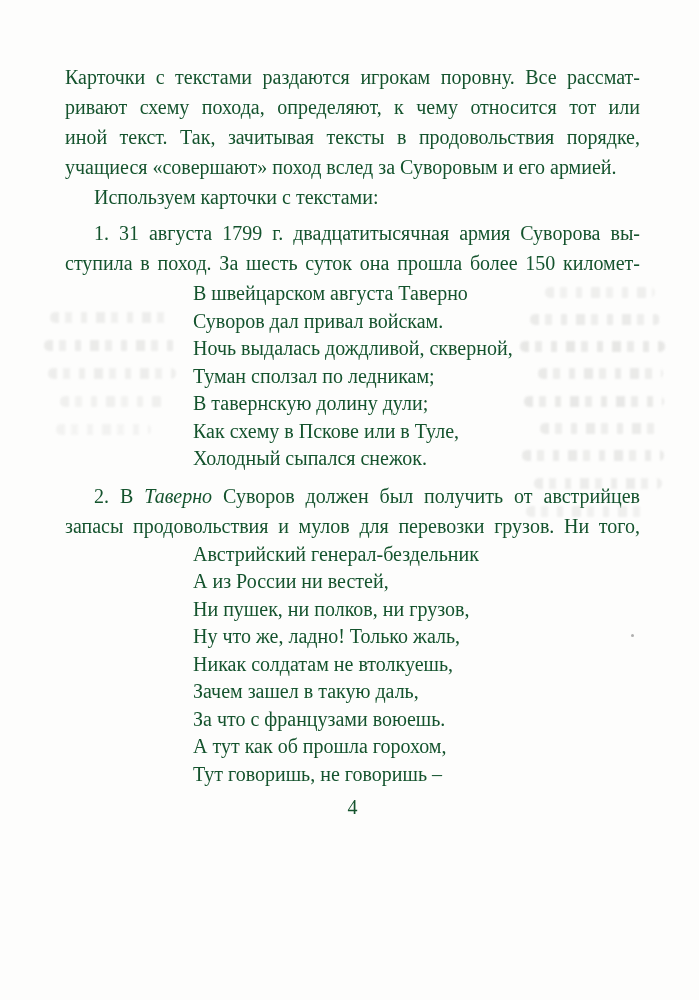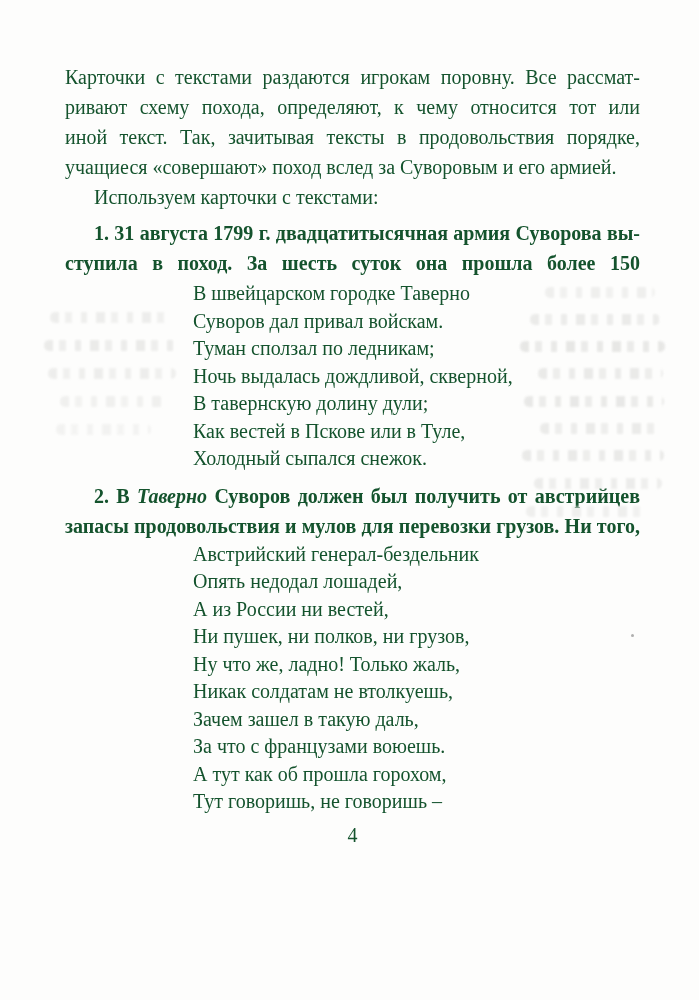--- a/index.html
+++ b/index.html
@@ -26,32 +26,32 @@
     overflow: hidden;
     white-space: nowrap;
   }
   .line.j {
     white-space: normal;
     text-align: justify;
     text-align-last: justify;
   }
   .ind { text-indent: 29px; }
   .it { font-style: italic; }
-  .item1 { margin-top: 6px; font-weight: bold; }
+  .item1 { margin-top: 6px; }
   .poem {
     margin-left: 128px;
   }
   .poem .pline {
     line-height: 27.5px;
     height: 27.5px;
     white-space: nowrap;
     overflow: hidden;
   }
   .poem1 { margin-top: 2px; }
-  .item2 { margin-top: 8px; font-weight: bold; }
+  .item2 { margin-top: 8px; }
   .pagenum {
     margin-top: 4px;
     text-align: center;
     line-height: 30px;
     height: 30px;
   }
   
   .bleed {
     position: absolute;
     height: 11px;
@@ -88,37 +88,36 @@
   <div class="para">
     <div class="line ind">Используем карточки с текстами:</div>
   </div>
 
   <div class="para item1">
     <div class="line j ind">1. 31 августа 1799 г. двадцатитысячная армия Суворова вы-</div>
     <div class="line j">ступила в поход. За шесть суток она прошла более 150 километ-</div>
   </div>
 
   <div class="poem poem1">
-    <div class="pline">В швейцарском городке Таверно</div>
+    <div class="pline">В швейцарском августа Таверно</div>
     <div class="pline">Суворов дал привал войскам.</div>
+    <div class="pline">Ночь выдалась дождливой, скверной,</div>
     <div class="pline">Туман сползал по ледникам;</div>
-    <div class="pline">Ночь выдалась дождливой, скверной,</div>
     <div class="pline">В тавернскую долину дули;</div>
-    <div class="pline">Как вестей в Пскове или в Туле,</div>
+    <div class="pline">Как схему в Пскове или в Туле,</div>
     <div class="pline">Холодный сыпался снежок.</div>
   </div>
 
   <div class="para item2">
     <div class="line j ind"><span>2. В </span><span class="it">Таверно</span><span> Суворов должен был получить от австрийцев</span></div>
     <div class="line j">запасы продовольствия и мулов для перевозки грузов. Ни того,</div>
   </div>
 
   <div class="poem">
     <div class="pline">Австрийский генерал-бездельник</div>
-    <div class="pline">Опять недодал лошадей,</div>
     <div class="pline">А из России ни вестей,</div>
     <div class="pline">Ни пушек, ни полков, ни грузов,</div>
     <div class="pline">Ну что же, ладно! Только жаль,</div>
     <div class="pline">Никак солдатам не втолкуешь,</div>
     <div class="pline">Зачем зашел в такую даль,</div>
     <div class="pline">За что с французами воюешь.</div>
     <div class="pline">А тут как об прошла горохом,</div>
     <div class="pline">Тут говоришь, не говоришь –</div>
   </div>
 

